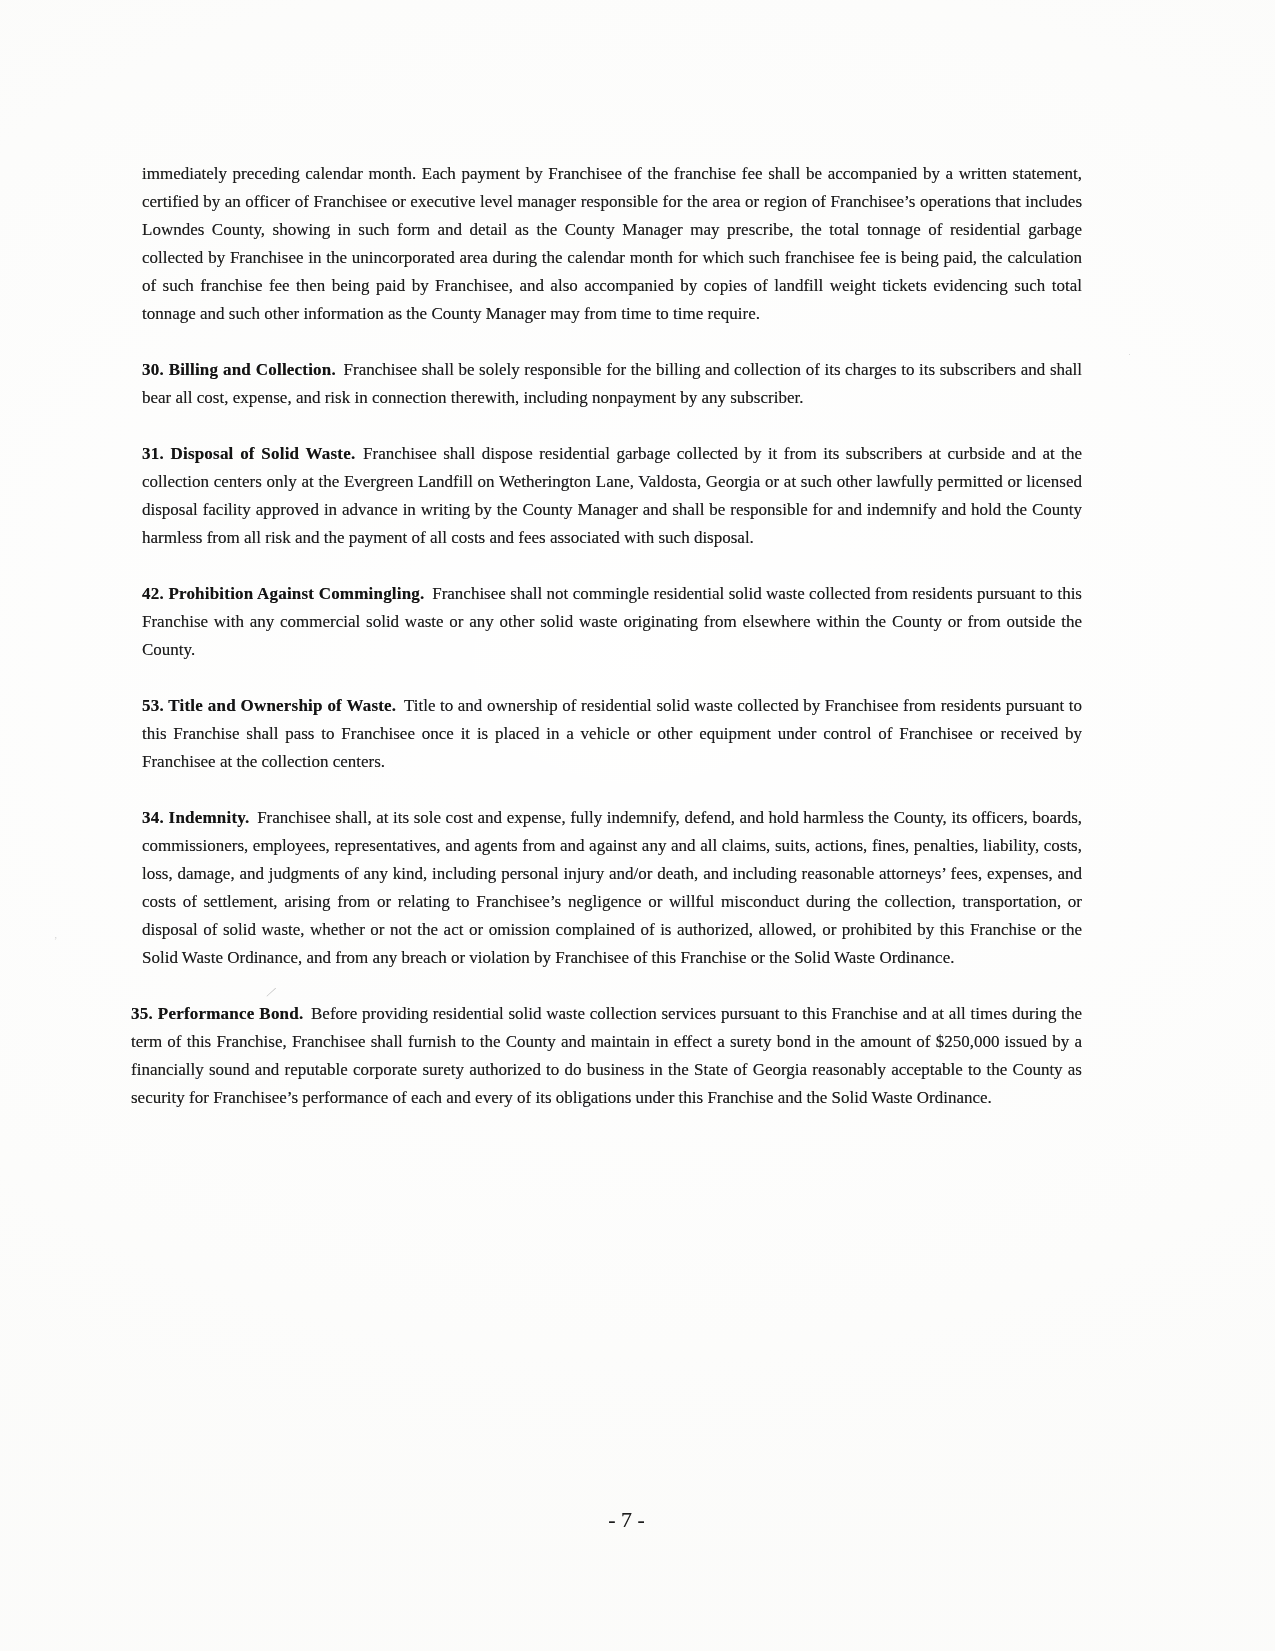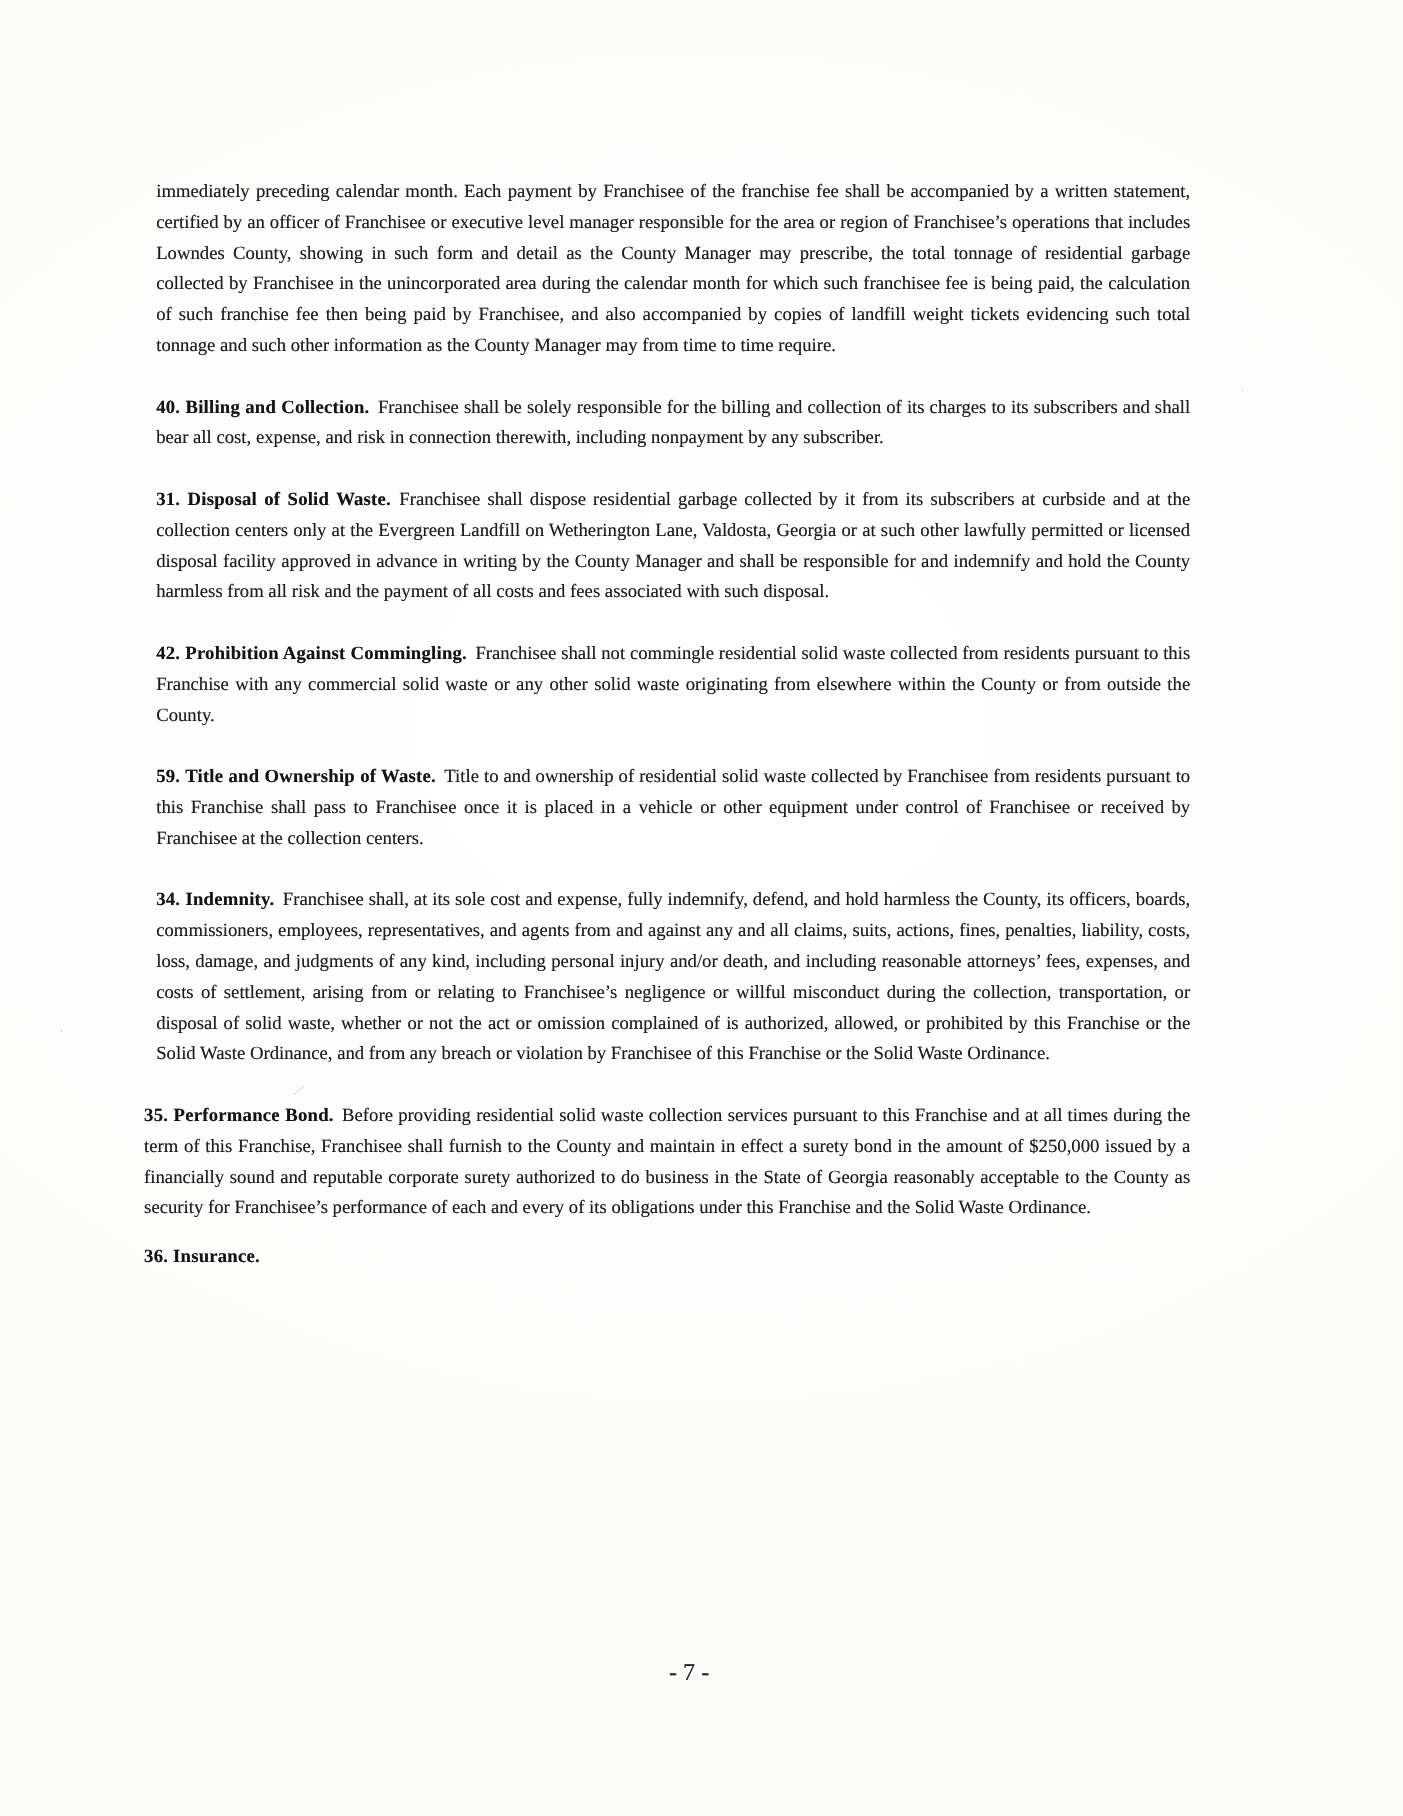--- a/index.html
+++ b/index.html
@@ -78,33 +78,32 @@
 </style>
 </head>
 <body>
 
 <div class="scan-page">
 
   <div class="text-block">
 
     <p class="para"><span>immediately preceding calendar month. Each payment by Franchisee of the franchise fee shall be accompanied by a written statement, certified by an officer of Franchisee or executive level manager responsible for the area or region of Franchisee’s operations that includes Lowndes County, showing in such form and detail as the County Manager may prescribe, the total tonnage of residential garbage collected by Franchisee in the unincorporated area during the calendar month for which such franchisee fee is being paid, the calculation of such franchise fee then being paid by Franchisee, and also accompanied by copies of landfill weight tickets evidencing such total tonnage and such other information as the County Manager may from time to time require.</span></p>
 
-    <p class="para"><span class="head">40. Billing and Collection.</span><span>Franchisee shall be solely responsible for the billing and collection of its charges to its subscribers and shall bear all cost, expense, and risk in connection therewith, including nonpayment by any subscriber.</span></p>
+    <p class="para"><span class="head">30. Billing and Collection.</span><span>Franchisee shall be solely responsible for the billing and collection of its charges to its subscribers and shall bear all cost, expense, and risk in connection therewith, including nonpayment by any subscriber.</span></p>
 
     <p class="para"><span class="head">31. Disposal of Solid Waste.</span><span>Franchisee shall dispose residential garbage collected by it from its subscribers at curbside and at the collection centers only at the Evergreen Landfill on Wetherington Lane, Valdosta, Georgia or at such other lawfully permitted or licensed disposal facility approved in advance in writing by the County Manager and shall be responsible for and indemnify and hold the County harmless from all risk and the payment of all costs and fees associated with such disposal.</span></p>
 
     <p class="para"><span class="head">42. Prohibition Against Commingling.</span><span>Franchisee shall not commingle residential solid waste collected from residents pursuant to this Franchise with any commercial solid waste or any other solid waste originating from elsewhere within the County or from outside the County.</span></p>
 
-    <p class="para"><span class="head">59. Title and Ownership of Waste.</span><span>Title to and ownership of residential solid waste collected by Franchisee from residents pursuant to this Franchise shall pass to Franchisee once it is placed in a vehicle or other equipment under control of Franchisee or received by Franchisee at the collection centers.</span></p>
+    <p class="para"><span class="head">53. Title and Ownership of Waste.</span><span>Title to and ownership of residential solid waste collected by Franchisee from residents pursuant to this Franchise shall pass to Franchisee once it is placed in a vehicle or other equipment under control of Franchisee or received by Franchisee at the collection centers.</span></p>
 
     <p class="para"><span class="head">34. Indemnity.</span><span>Franchisee shall, at its sole cost and expense, fully indemnify, defend, and hold harmless the County, its officers, boards, commissioners, employees, representatives, and agents from and against any and all claims, suits, actions, fines, penalties, liability, costs, loss, damage, and judgments of any kind, including personal injury and/or death, and including reasonable attorneys’ fees, expenses, and costs of settlement, arising from or relating to Franchisee’s negligence or willful misconduct during the collection, transportation, or disposal of solid waste, whether or not the act or omission complained of is authorized, allowed, or prohibited by this Franchise or the Solid Waste Ordinance, and from any breach or violation by Franchisee of this Franchise or the Solid Waste Ordinance.</span></p>
 
     <p class="para shift-left no-gap"><span class="head">35. Performance Bond.</span><span>Before providing residential solid waste collection services pursuant to this Franchise and at all times during the term of this Franchise, Franchisee shall furnish to the County and maintain in effect a surety bond in the amount of $250,000 issued by a financially sound and reputable corporate surety authorized to do business in the State of Georgia reasonably acceptable to the County as security for Franchisee’s performance of each and every of its obligations under this Franchise and the Solid Waste Ordinance.</span></p>
 
-    <p class="para shift-left heading-only"><span class="head">36. Insurance.</span></p>
 
   </div>
 
   <div class="page-footer">- 7 -</div>
 
   <span class="speck slash">⁄</span>
   <span class="speck dot-r">·</span>
   <span class="speck dot-l">‚</span>
 
 </div>

